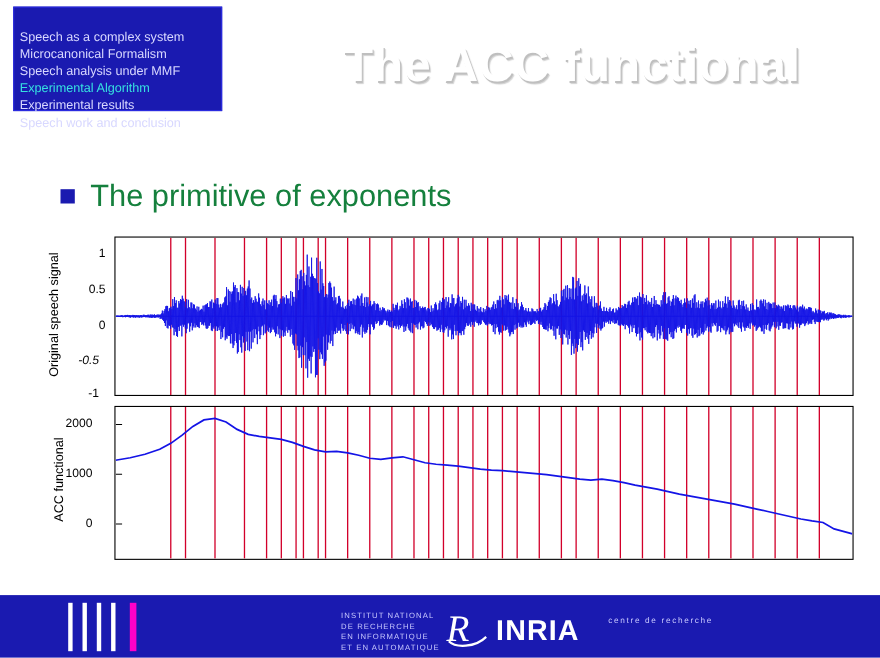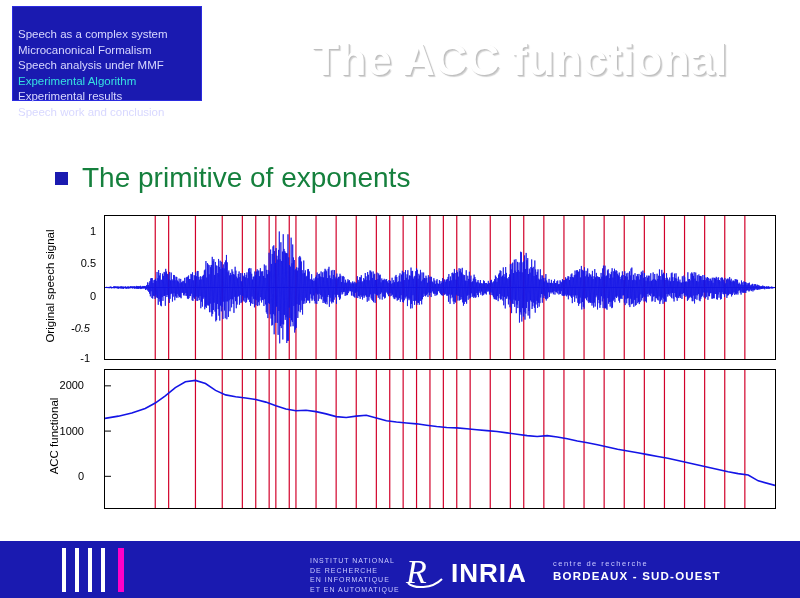--- a/index.html
+++ b/index.html
@@ -350,15 +350,14 @@
     <div>ET EN AUTOMATIQUE</div>
   </div>
 
   <svg style="position:absolute; left:404px; top:553px; width:42px; height:38px;" viewBox="0 0 42 38">
     <text x="2" y="30" font-family="Liberation Serif, serif" font-size="34" font-style="italic" fill="#ffffff">R</text>
     <path d="M4 30 C 10 36, 28 36, 38 26" stroke="#ffffff" stroke-width="2" fill="none"></path>
   </svg>
   <div class="inria-text" id="inria-logo" style="left:451px;">INRIA</div>
 
   <div class="inria-text" id="centre-line1">centre de recherche</div>
-  <div class="inria-text" id="centre-line2">BORDEAUX - SUD-OUEST</div>
 
 </div>
 
 </body></html>

